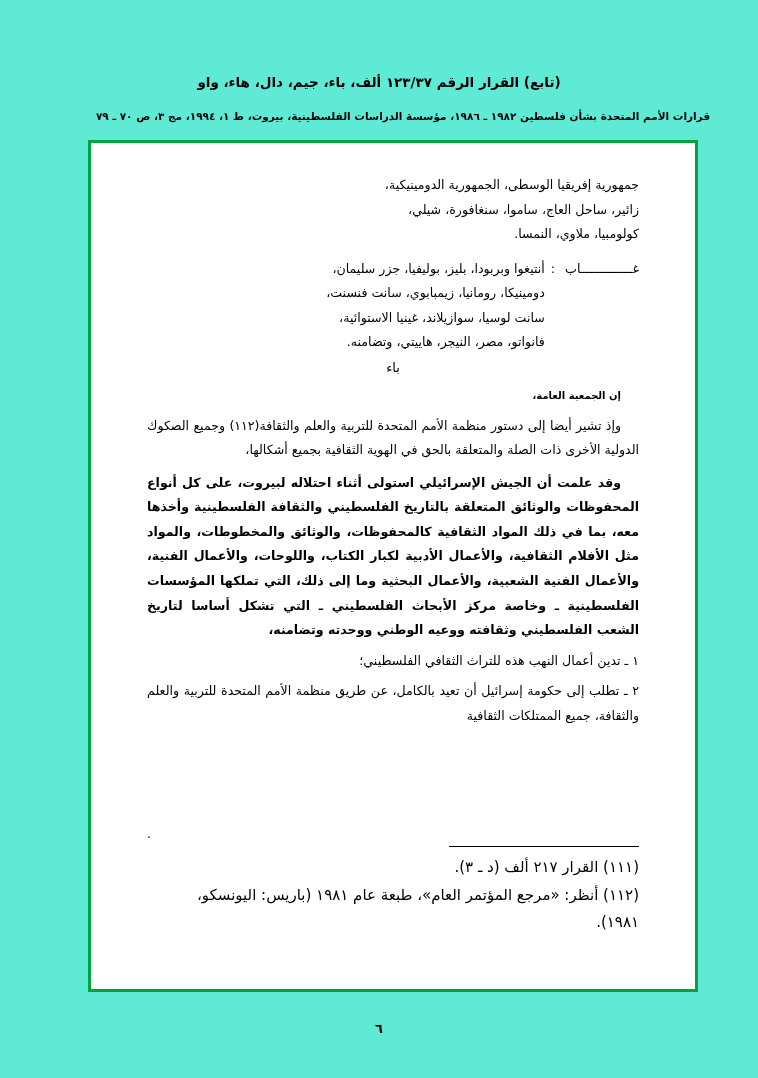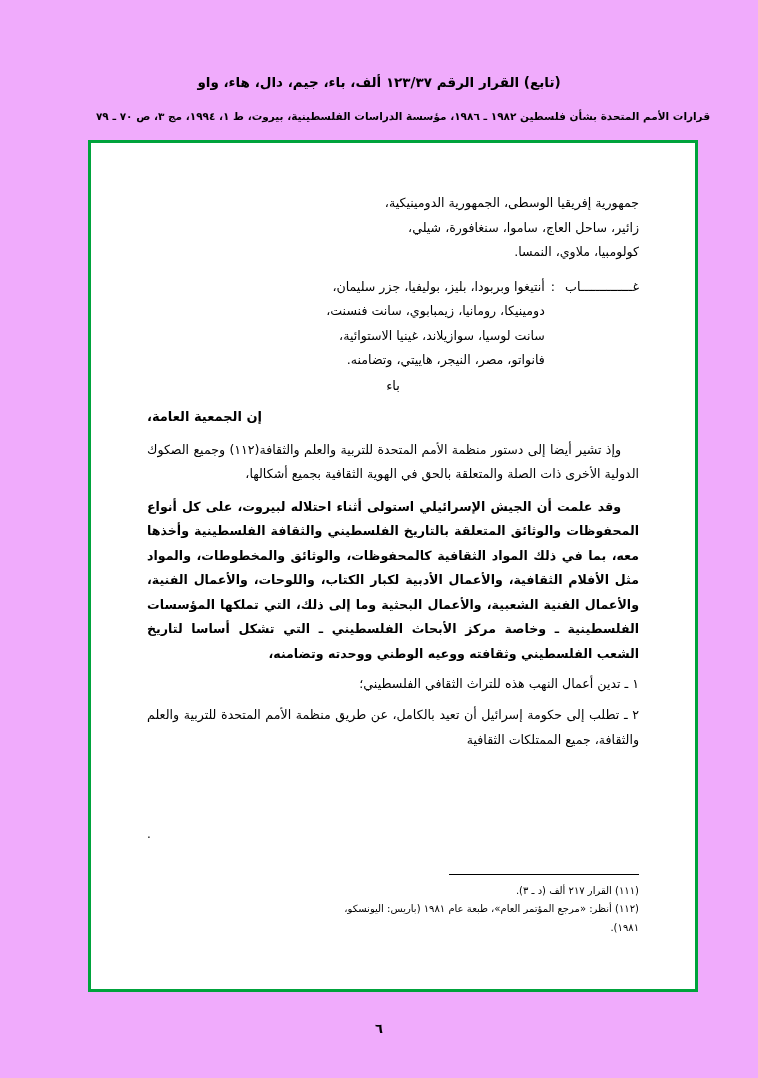--- a/index.html
+++ b/index.html
@@ -12,21 +12,21 @@
     height: 1078px;
     position: relative;
     font-family: "DejaVu Sans", "Liberation Sans", sans-serif;
     color: #000000;
   }
   .page {
     position: absolute;
     inset: 0;
     width: 758px;
     height: 1078px;
-    background: #f0abfc;
+    background: #5eead4;
   }
   .header {
     position: absolute;
     top: 72px;
     left: 0;
     right: 0;
     text-align: center;
   }
   .header-title {
     font-size: 13.5px;
@@ -46,21 +46,21 @@
     top: 140px;
     left: 88px;
     width: 610px;
     height: 852px;
     border: 3px solid #00a33c;
     box-sizing: border-box;
     background: #ffffff;
   }
   .content {
     position: absolute;
-    top: 48px;
+    top: 30px;
     right: 56px;
     left: 56px;
     font-size: 12.6px;
     line-height: 1.95;
   }
   .blk {
     margin: 0 0 0 0;
   }
   .p-country {
     text-align: right;
@@ -87,23 +87,23 @@
   .absent-body div {
     margin: 0;
   }
   .sec-letter {
     text-align: center;
     margin-bottom: 6px;
     font-size: 13px;
   }
   .assembly {
     margin-top: 4px;
-    text-align: left;
-    font-weight: bold;
-    font-size: 13px;
+    text-align: right;
+    font-weight: bold;
+    font-size: 10px;
     padding-right: 18px;
   }
   .para {
     margin-top: 8px;
     text-align: justify;
     text-align-last: right;
   }
   .para.indent {
     text-indent: 18px;
   }
@@ -119,21 +119,21 @@
     position: absolute;
     left: 56px;
     bottom: 148px;
     font-size: 12px;
   }
   .notes {
     position: absolute;
     right: 56px;
     left: 41px;
     bottom: 52px;
-    font-size: 10px;
+    font-size: 15px;
     line-height: 1.85;
   }
   .notes-rule {
     width: 190px;
     height: 1px;
     background: #000;
     margin: 0 0 7px auto;
   }
   .note {
     text-align: right;

